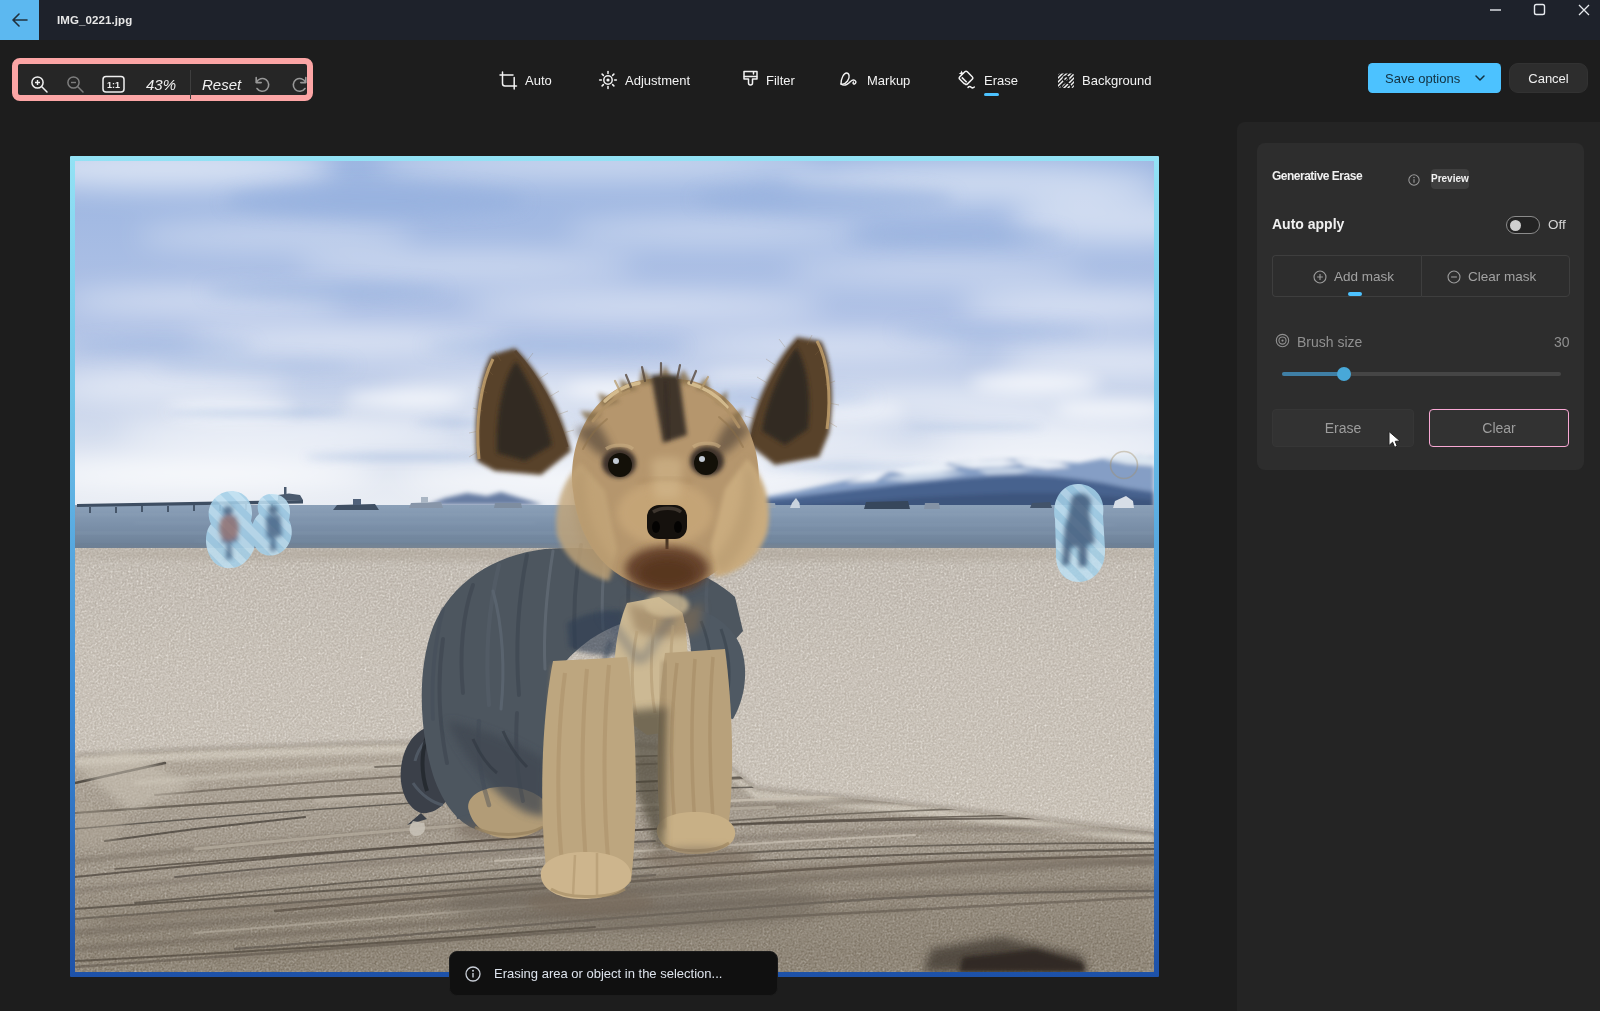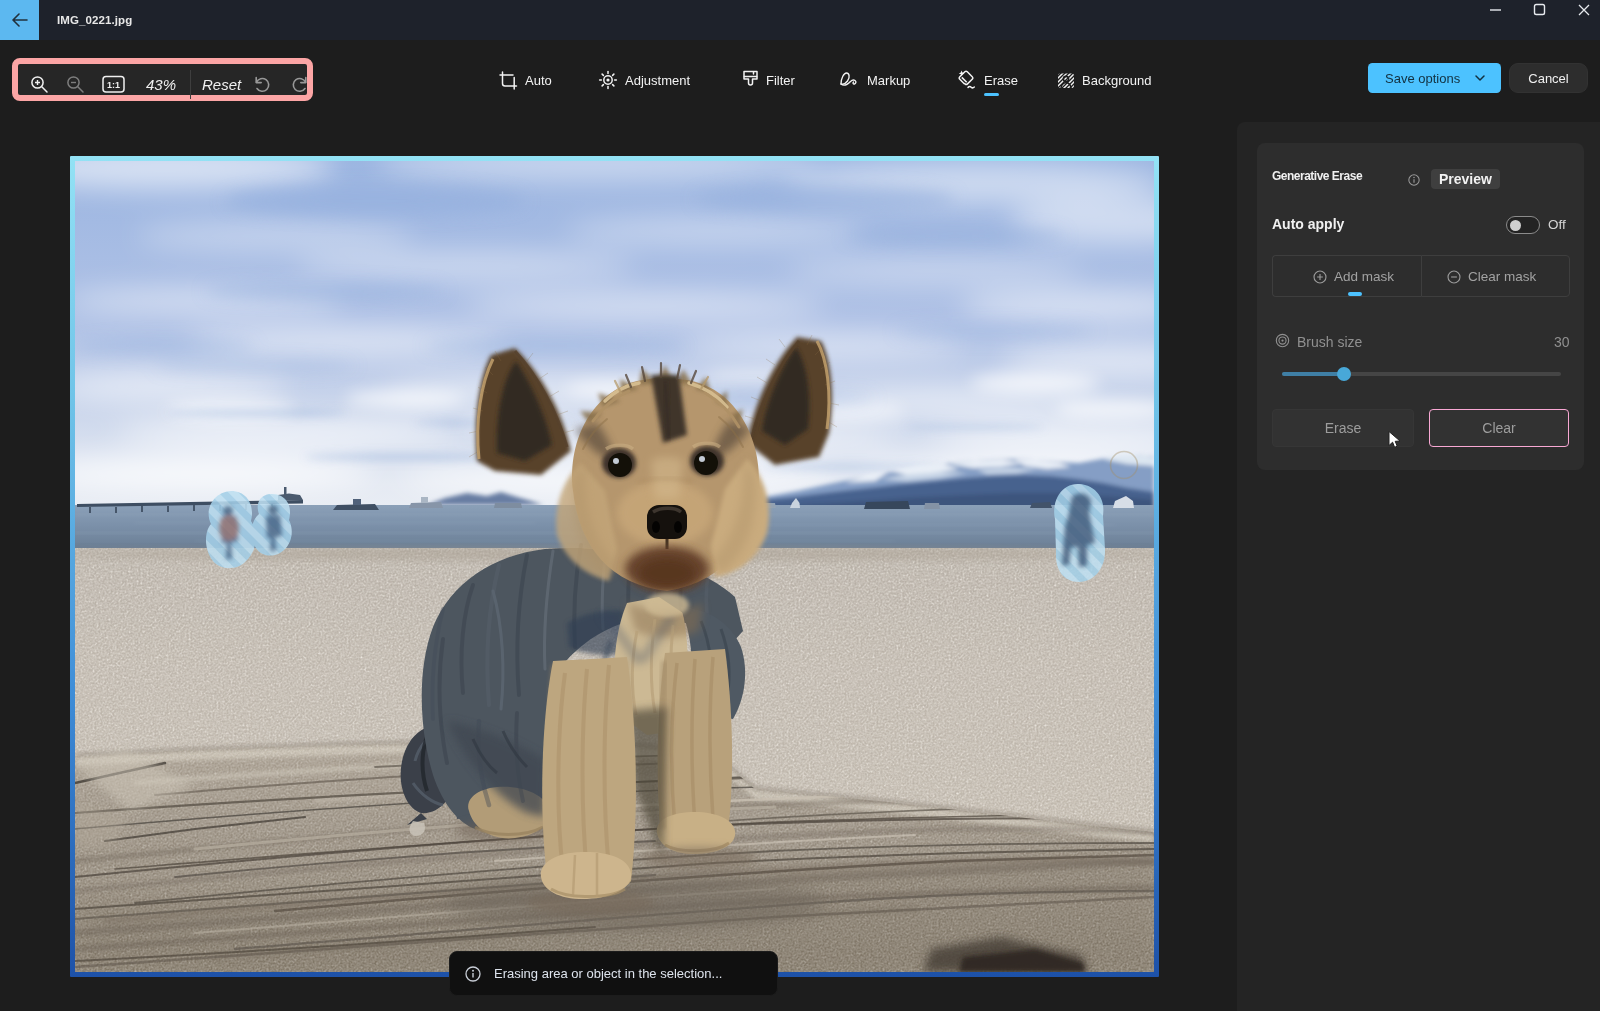--- a/index.html
+++ b/index.html
@@ -536,21 +536,21 @@
   </div>
 
   <div id="panel">
     <div id="card">
       <div class="abs" style="left:15px;top:26px;color:#f1f1f1;font-size:12px;font-weight:600;letter-spacing:-0.5px">Generative Erase</div>
       <svg class="abs" style="left:151px;top:31px" width="12" height="12" viewBox="0 0 13 13">
         <circle cx="6.5" cy="6.5" r="5.6" stroke="#9b9b9b" stroke-width="1.1" fill="none"></circle>
         <path d="M6.5 5.8 L6.5 9.4" stroke="#9b9b9b" stroke-width="1.2"></path>
         <circle cx="6.5" cy="3.9" r="0.8" fill="#9b9b9b"></circle>
       </svg>
-      <div class="abs" style="left:174px;top:26px;height:20px;padding:0 8px;background:#3f3f3f;border-radius:4px;color:#f2f2f2;font-size:14px;font-weight:700;line-height:20px">Preview</div>
+      <div class="abs" style="left:174px;top:26px;height:20px;padding:0 0;background:#3f3f3f;border-radius:4px;color:#f2f2f2;font-size:10px;font-weight:700;line-height:20px">Preview</div>
       <div class="abs" style="left:15px;top:73px;color:#f1f1f1;font-size:14px;font-weight:600">Auto apply</div>
       <div class="abs" style="left:249px;top:73px;width:34px;height:18px;border:1px solid #8b8b8b;border-radius:10px;background:#232323">
         <div class="abs" style="left:3px;top:2.5px;width:11px;height:11px;border-radius:50%;background:#cfcfcf"></div>
       </div>
       <div class="abs" style="left:291px;top:74px;color:#d5d5d5;font-size:13.5px">Off</div>
 
       <div class="abs" style="left:15px;top:112px;width:148.5px;height:42px;border:1px solid #3e3e3e;border-radius:4px 0 0 4px;border-right:none"></div>
       <div class="abs" style="left:163.5px;top:112px;width:149px;height:42px;border:1px solid #3e3e3e;border-radius:0 4px 4px 0"></div>
       <svg class="abs" style="left:56px;top:127px" width="14" height="14" viewBox="0 0 15 15">
         <circle cx="7.5" cy="7.5" r="6.4" stroke="#9b9b9b" stroke-width="1.2" fill="none"></circle>

